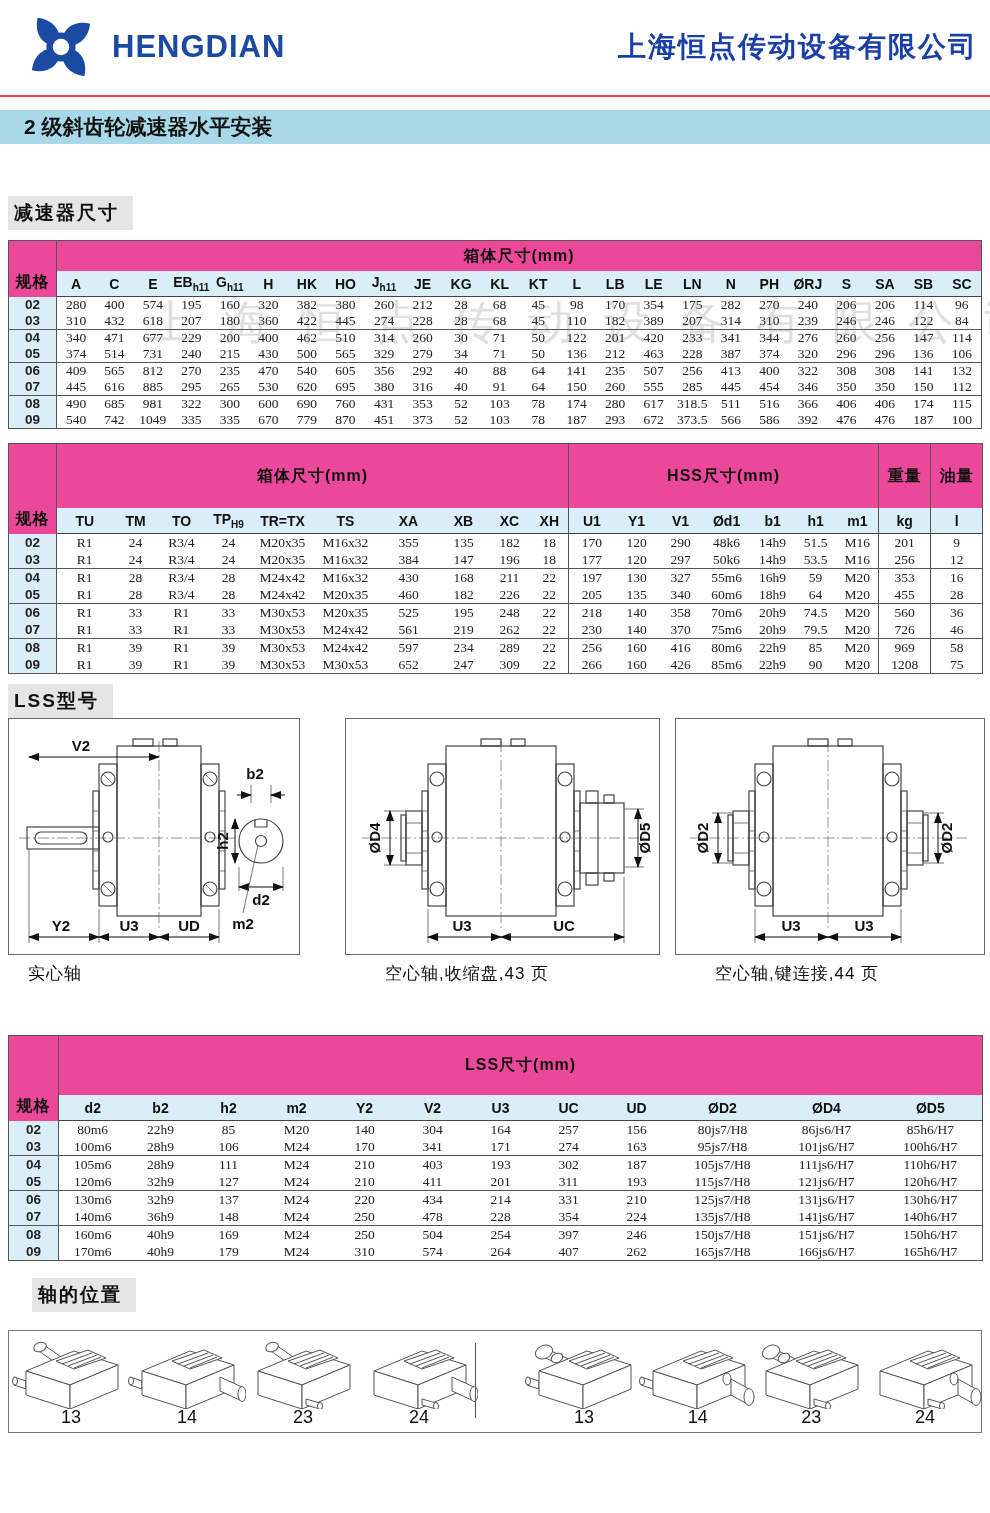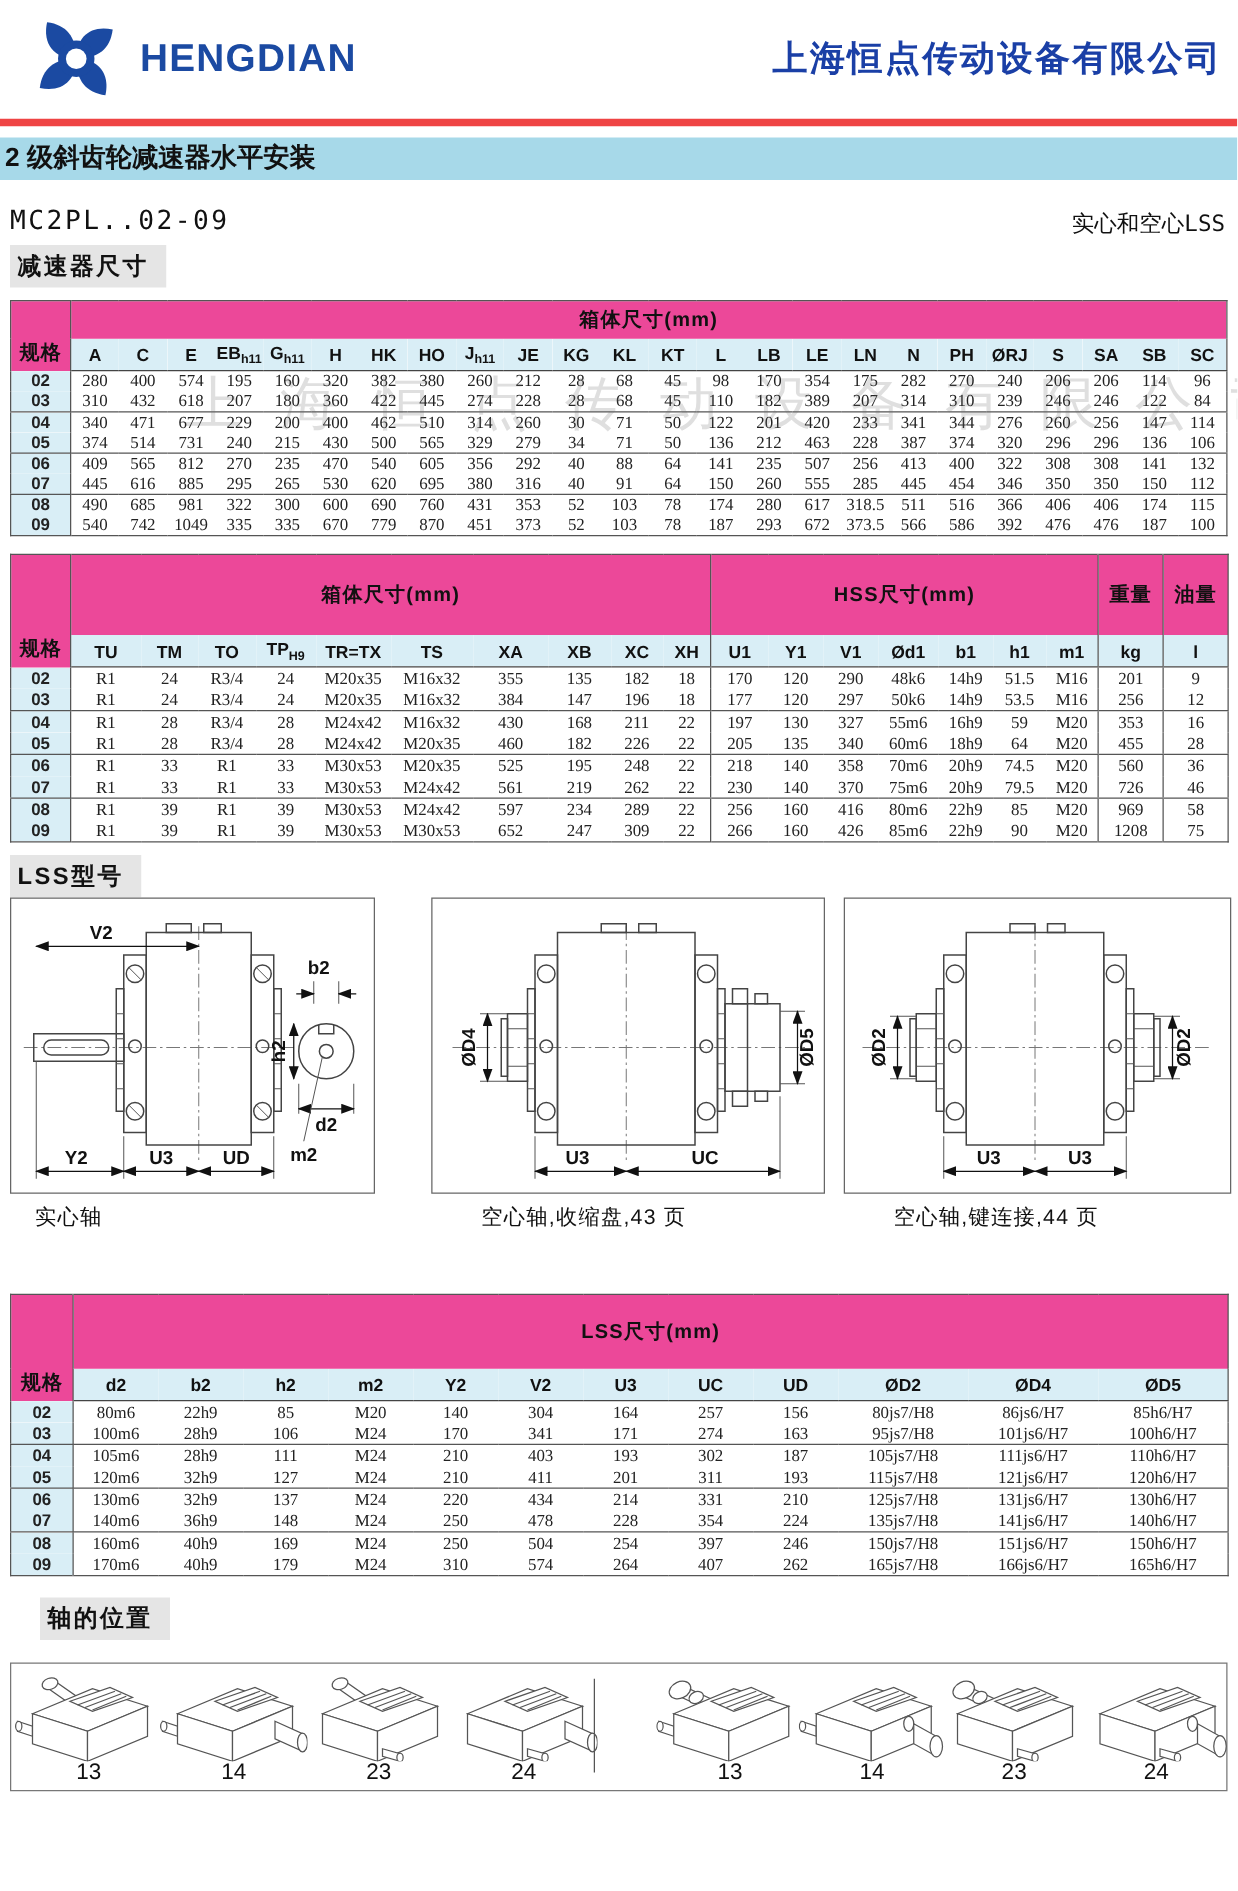--- a/index.html
+++ b/index.html
@@ -1,28 +1,28 @@
 <!DOCTYPE html>
 <html><head>
 <meta charset="utf-8">
 <style>
   html,body{margin:0;padding:0;background:#fff;}
   .page{position:relative;width:990px;height:1513px;background:#fff;overflow:hidden;
         font-family:"Liberation Sans",sans-serif;color:#111;}
 
   
-  .hdr{position:absolute;top:0;left:0;width:990px;height:95px;border-bottom:6px solid #ef4444;background:#fff;}
+  .hdr{position:absolute;top:0;left:0;width:990px;height:95px;border-bottom:2px solid #ef4444;background:#fff;}
   .logo{position:absolute;left:26px;top:12px;display:flex;align-items:center;gap:16px;}
   .logo-text{font-size:31px;font-weight:600;color:#1b4aa2;letter-spacing:1px;}
   .company{position:absolute;right:12px;top:28px;font-size:28px;font-weight:bold;color:#1a3fa6;
            font-family:"Liberation Serif",serif;letter-spacing:2px;}
 
   
   .title-bar{position:absolute;top:110px;left:0;width:990px;height:34px;background:#a7d9e9;
-             font-size:21px;font-weight:bold;line-height:34px;padding-left:4px;box-sizing:border-box;}
+             font-size:21px;font-weight:bold;line-height:34px;padding-left:24px;box-sizing:border-box;}
   .model-line{position:absolute;top:164px;left:0;width:990px;height:28px;}
   .model-code{position:absolute;left:8px;top:0;font-family:"DejaVu Sans Mono",monospace;
               font-size:21px;letter-spacing:2px;}
   .model-right{position:absolute;right:10px;top:3px;font-size:18px;font-family:"DejaVu Sans Mono",monospace;}
   .sec-label{position:absolute;left:8px;background:#e5e5e5;font-size:19px;font-weight:bold;
              padding:4px 14px 4px 6px;letter-spacing:2px;}
   .lbl-dim{top:196px;}  .lbl-lss{top:684px;}  .lbl-shaft{top:1278px;margin-left:24px;}
 
   
   table.dim{position:absolute;left:8px;width:974px;border-collapse:collapse;table-layout:fixed;
@@ -98,24 +98,20 @@
         </g>
         <circle cx="36" cy="36" r="8.5" fill="#fff"></circle>
       </svg>
       <span class="logo-text">HENGDIAN</span>
     </div>
     <div class="company">上海恒点传动设备有限公司</div>
   </div>
 
   <div class="title-bar">2 级斜齿轮减速器水平安装</div>
 
-  <div class="model-line">
-    <span class="model-code">MC2PL..02-09</span>
-    <span class="model-right">实心和空心LSS</span>
-  </div>
 
   <div class="sec-label lbl-dim">减速器尺寸</div>
 
   <table class="dim" id="t1">
     <colgroup>
         <col style="width:48px">
         <col span="24">
       </colgroup>
     <thead>
       <tr class="top">

